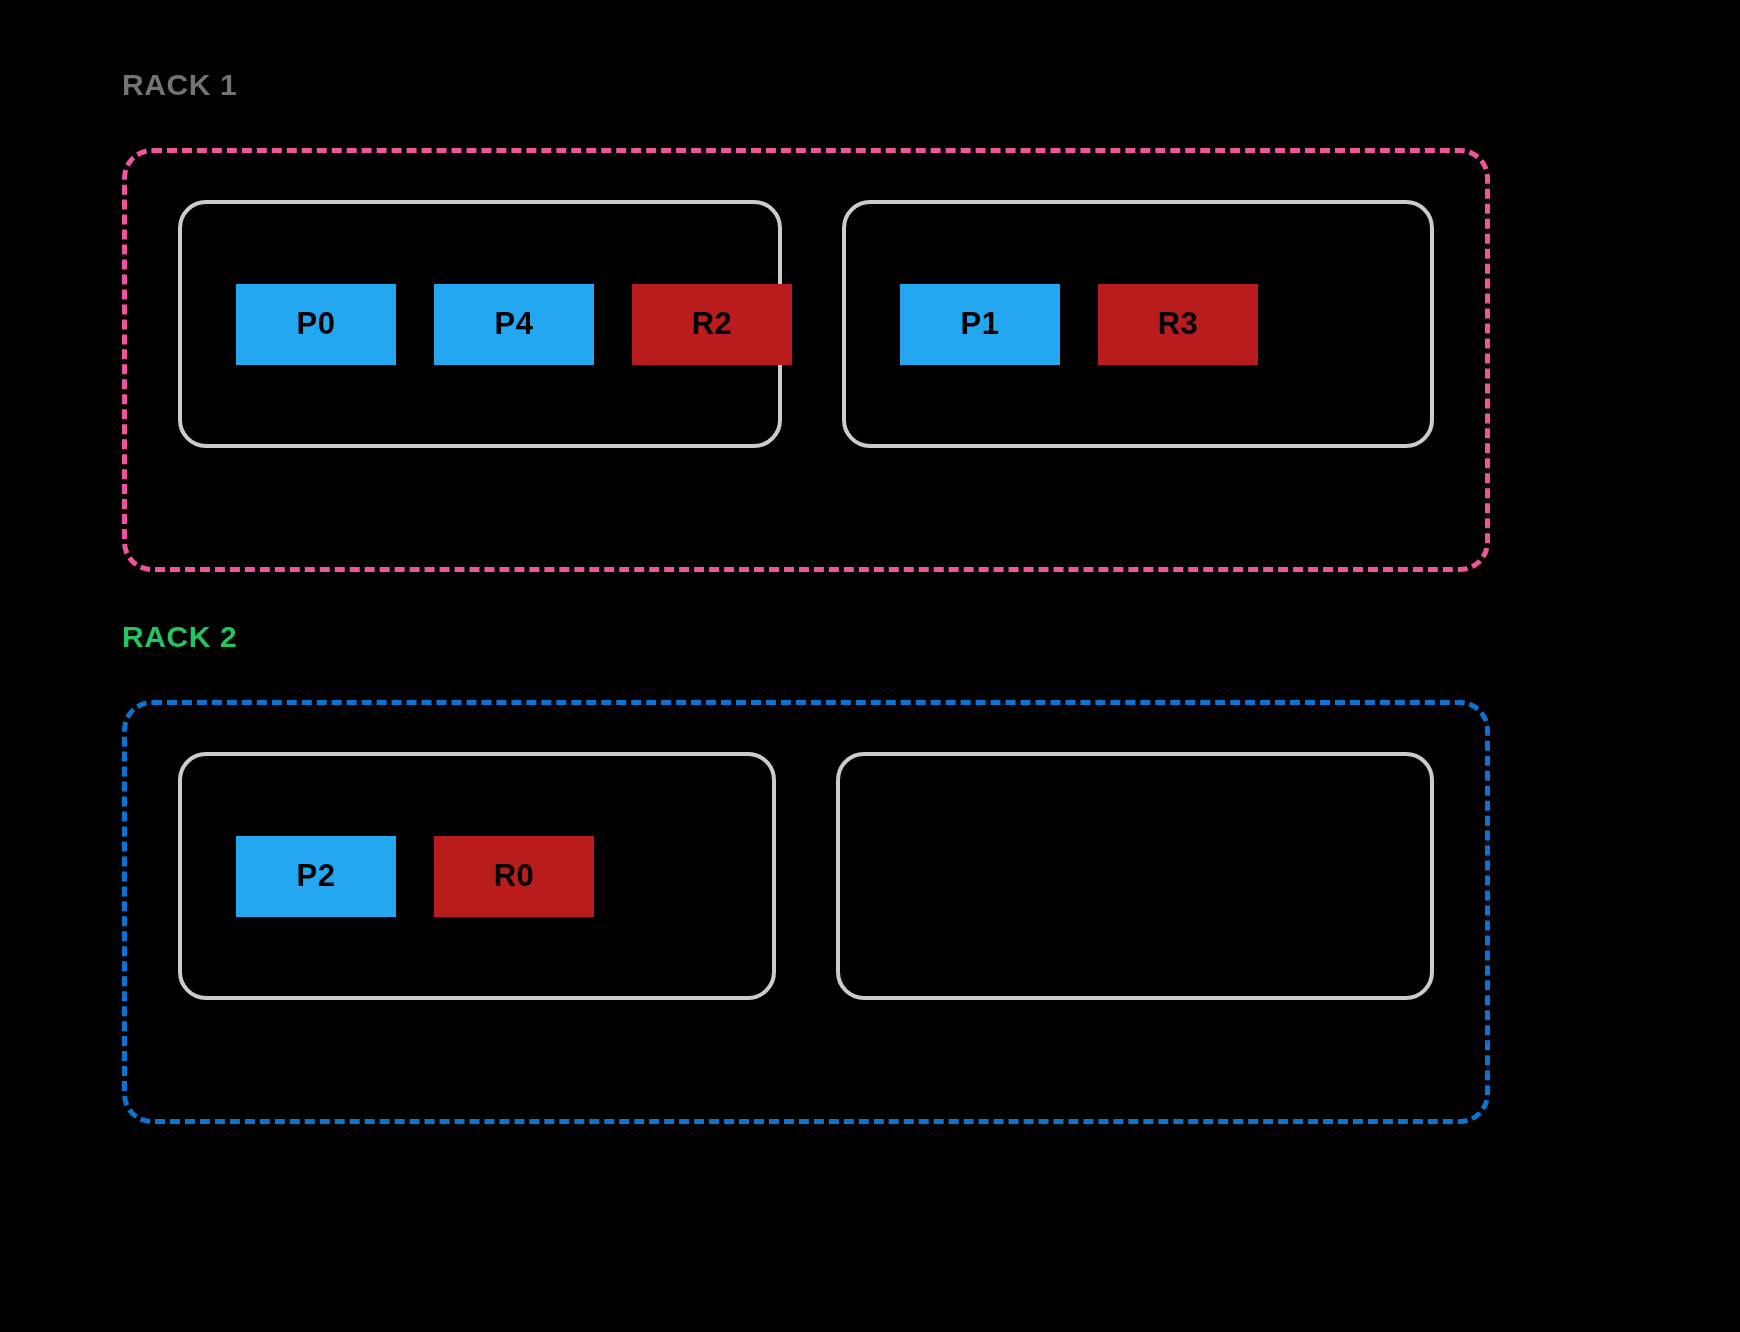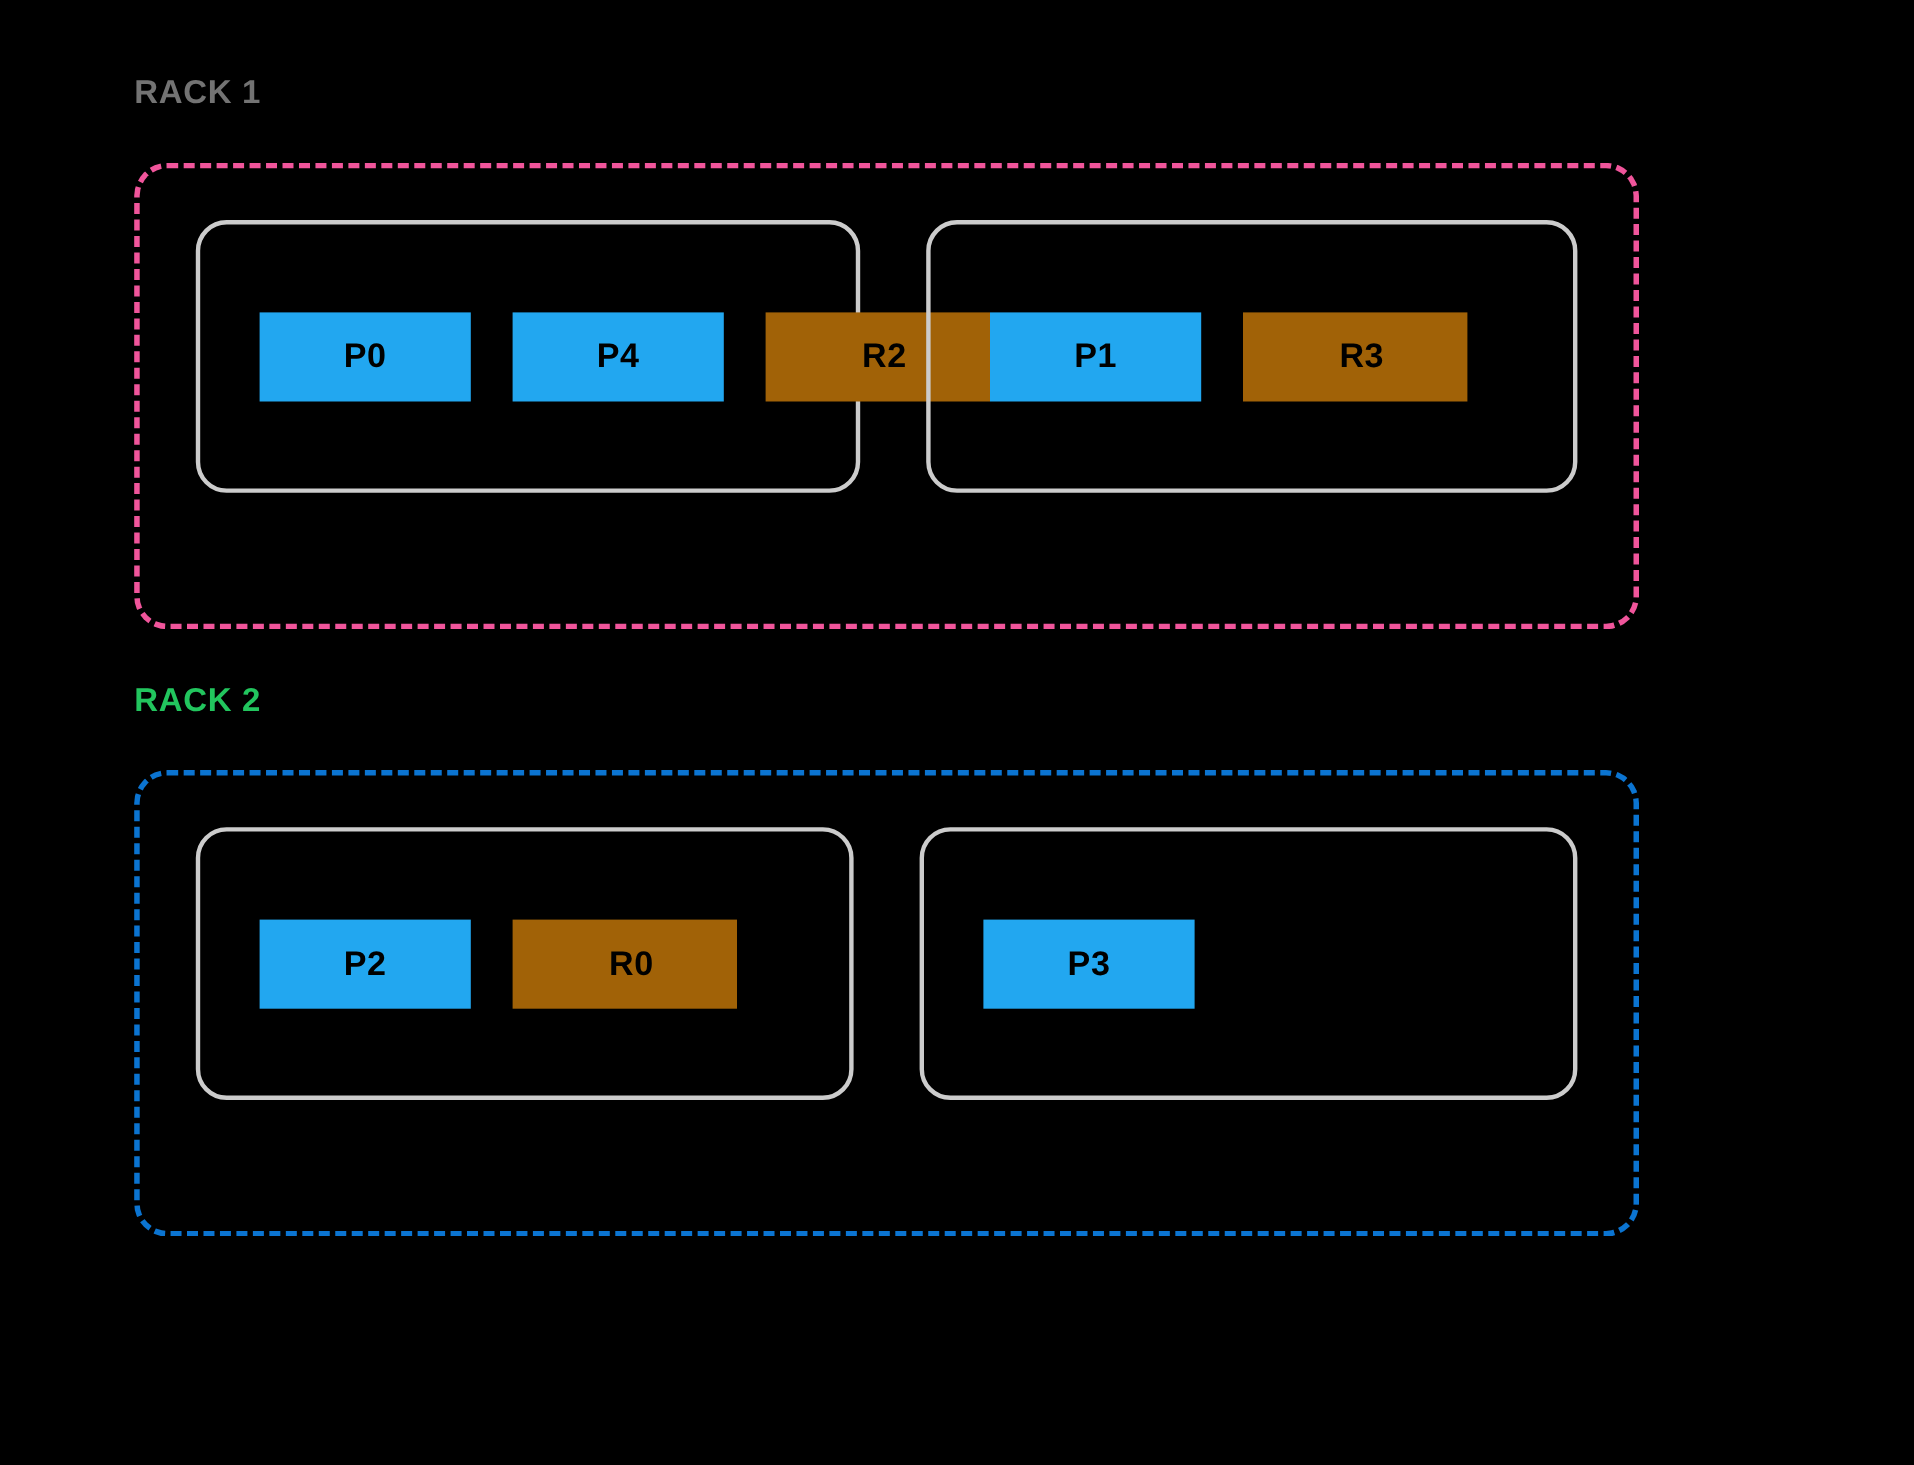--- a/index.html
+++ b/index.html
@@ -83,33 +83,33 @@
     justify-content: flex-start;
     padding: 0 0 0 54px;
     gap: 38px;
     height: 248px;
   }
   .node-box.node-a { width: 604px; }
   .node-box.node-b { width: 604px; text-align: right; }
 
   
   .block {
-    width: 192px;
+    width: 160px;
     height: 81px;
     display: flex;
     align-items: center;
     justify-content: center;
     font-size: 31px;
     font-weight: bold;
     color: #000000;
     letter-spacing: 0.5px;
     flex: 0 0 auto;
   }
   .block.kind-partition { background: #22A7F0; }
-  .block.kind-replica   { background: #a16207; padding-left: 12px; }
+  .block.kind-replica   { background: #b91c1c; }
 </style>
 </head>
 <body>
 
 <div id="canvas">
 
   <div class="rack-group rack-1">
     <div class="rack-label">RACK 1</div>
 
     <div class="rack-boundary"></div>
@@ -150,21 +150,18 @@
       <div class="node-box node-a">
         <div class="block kind-partition">
           <span>P2</span>
         </div>
         <div class="block kind-replica">
           <span>R0</span>
         </div>
       </div>
 
       <div class="node-box node-b">
-        <div class="block kind-partition">
-          <span>P3</span>
-        </div>
       </div>
 
     </div>
   </div>
 
 </div>
 
 </body></html>

